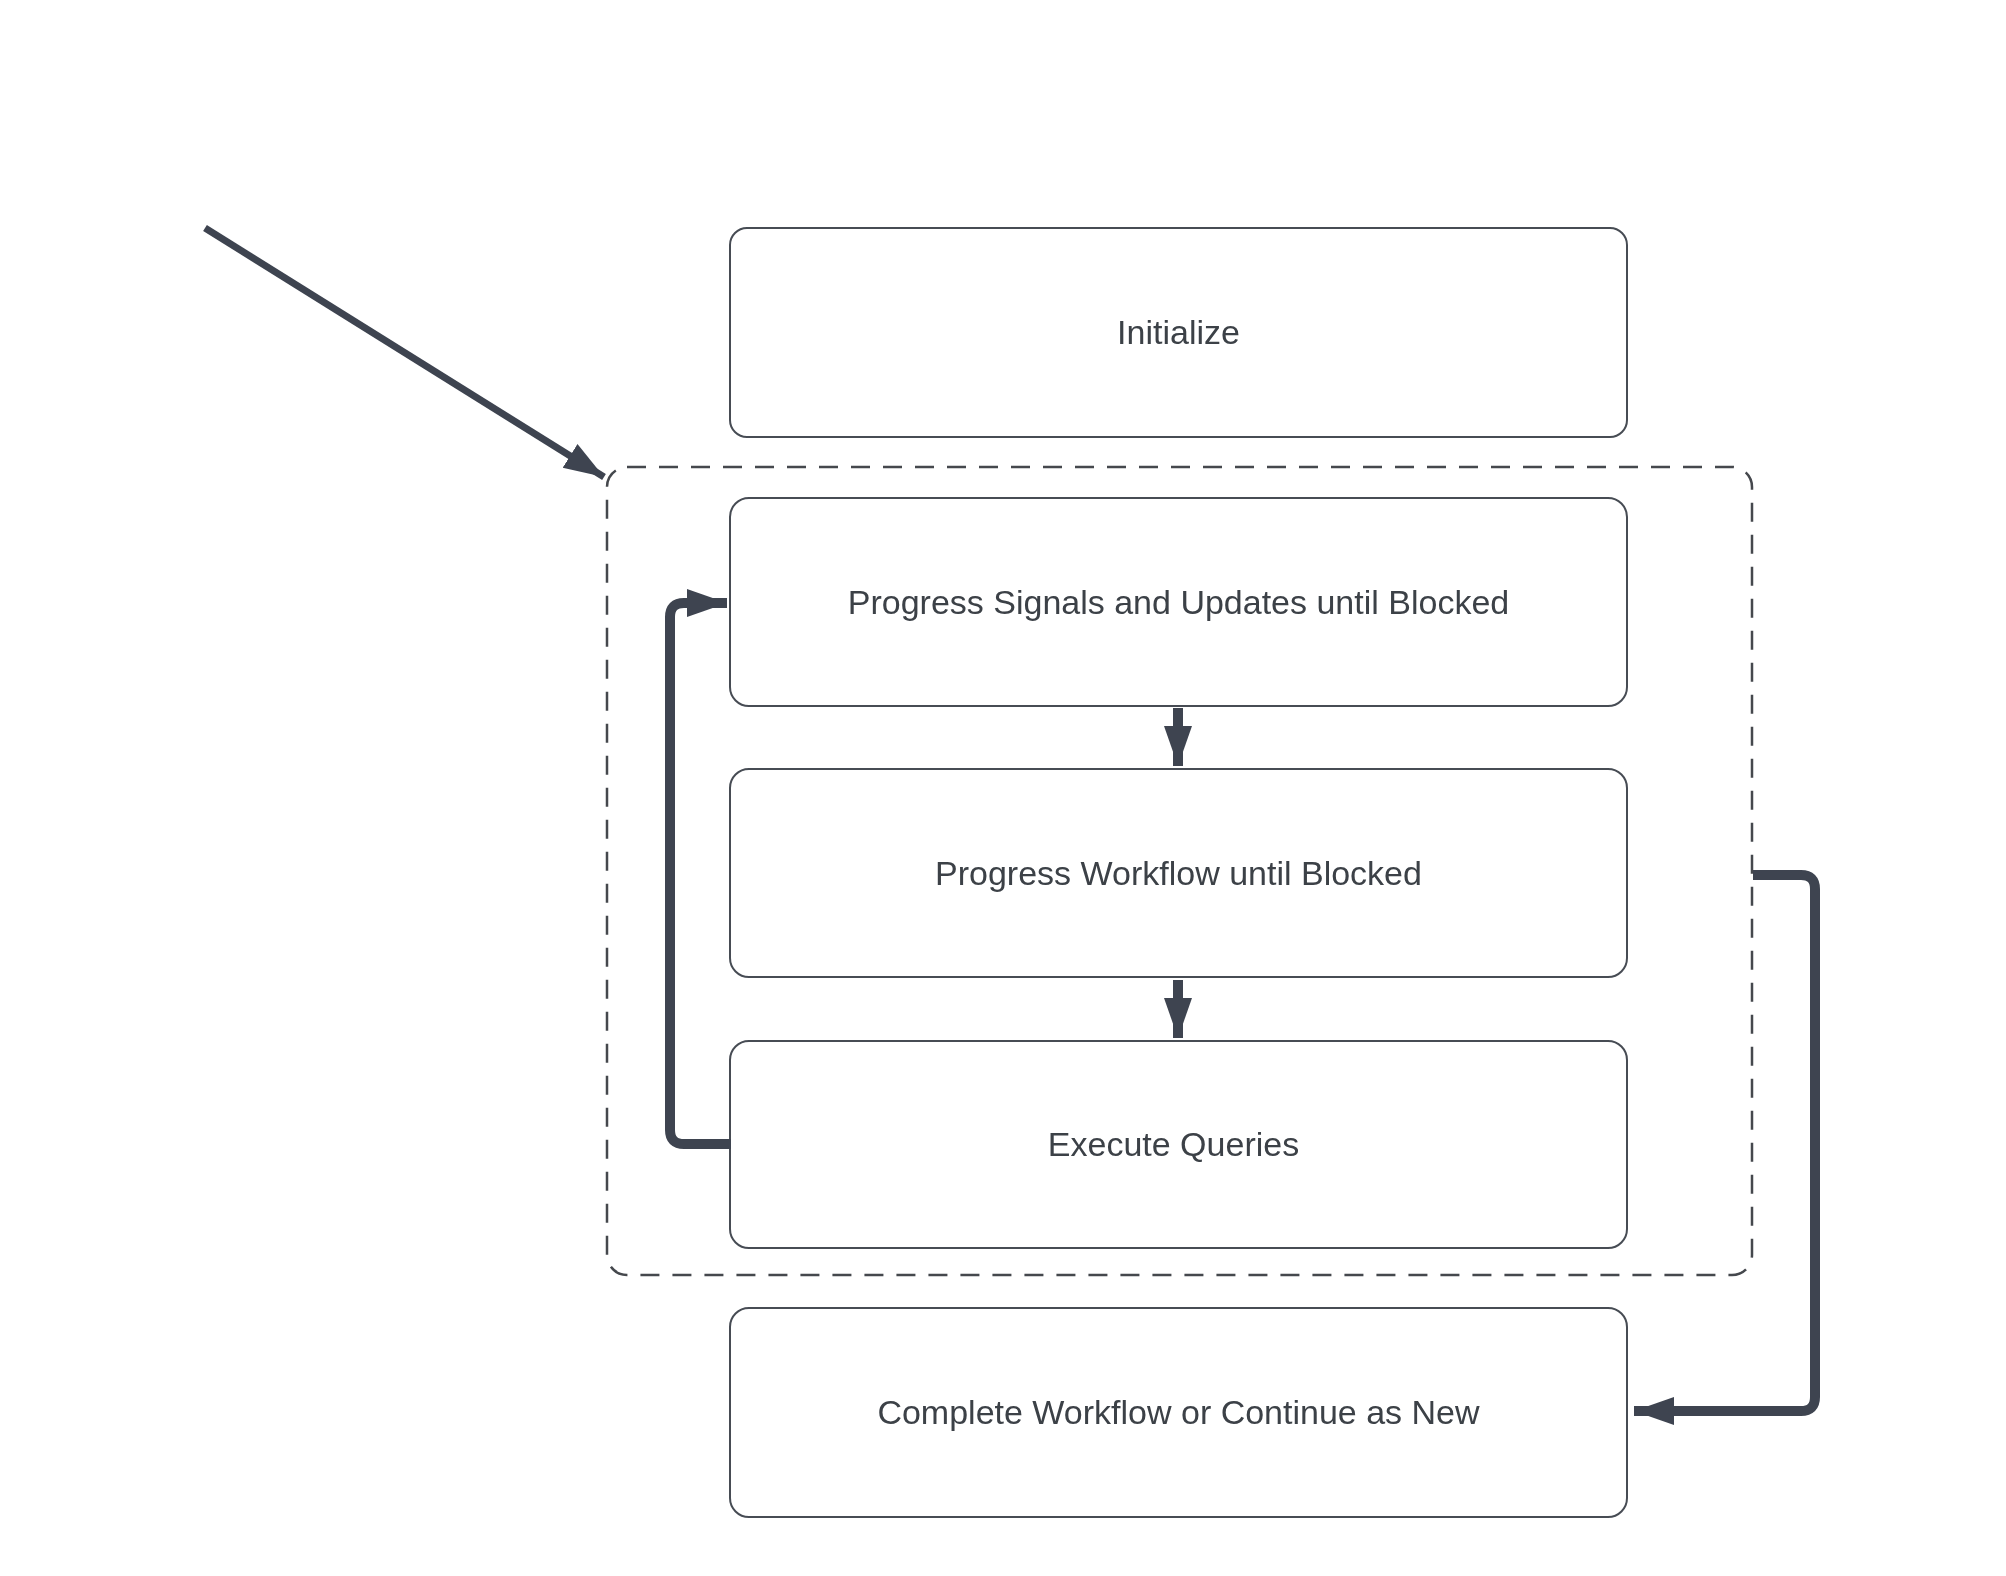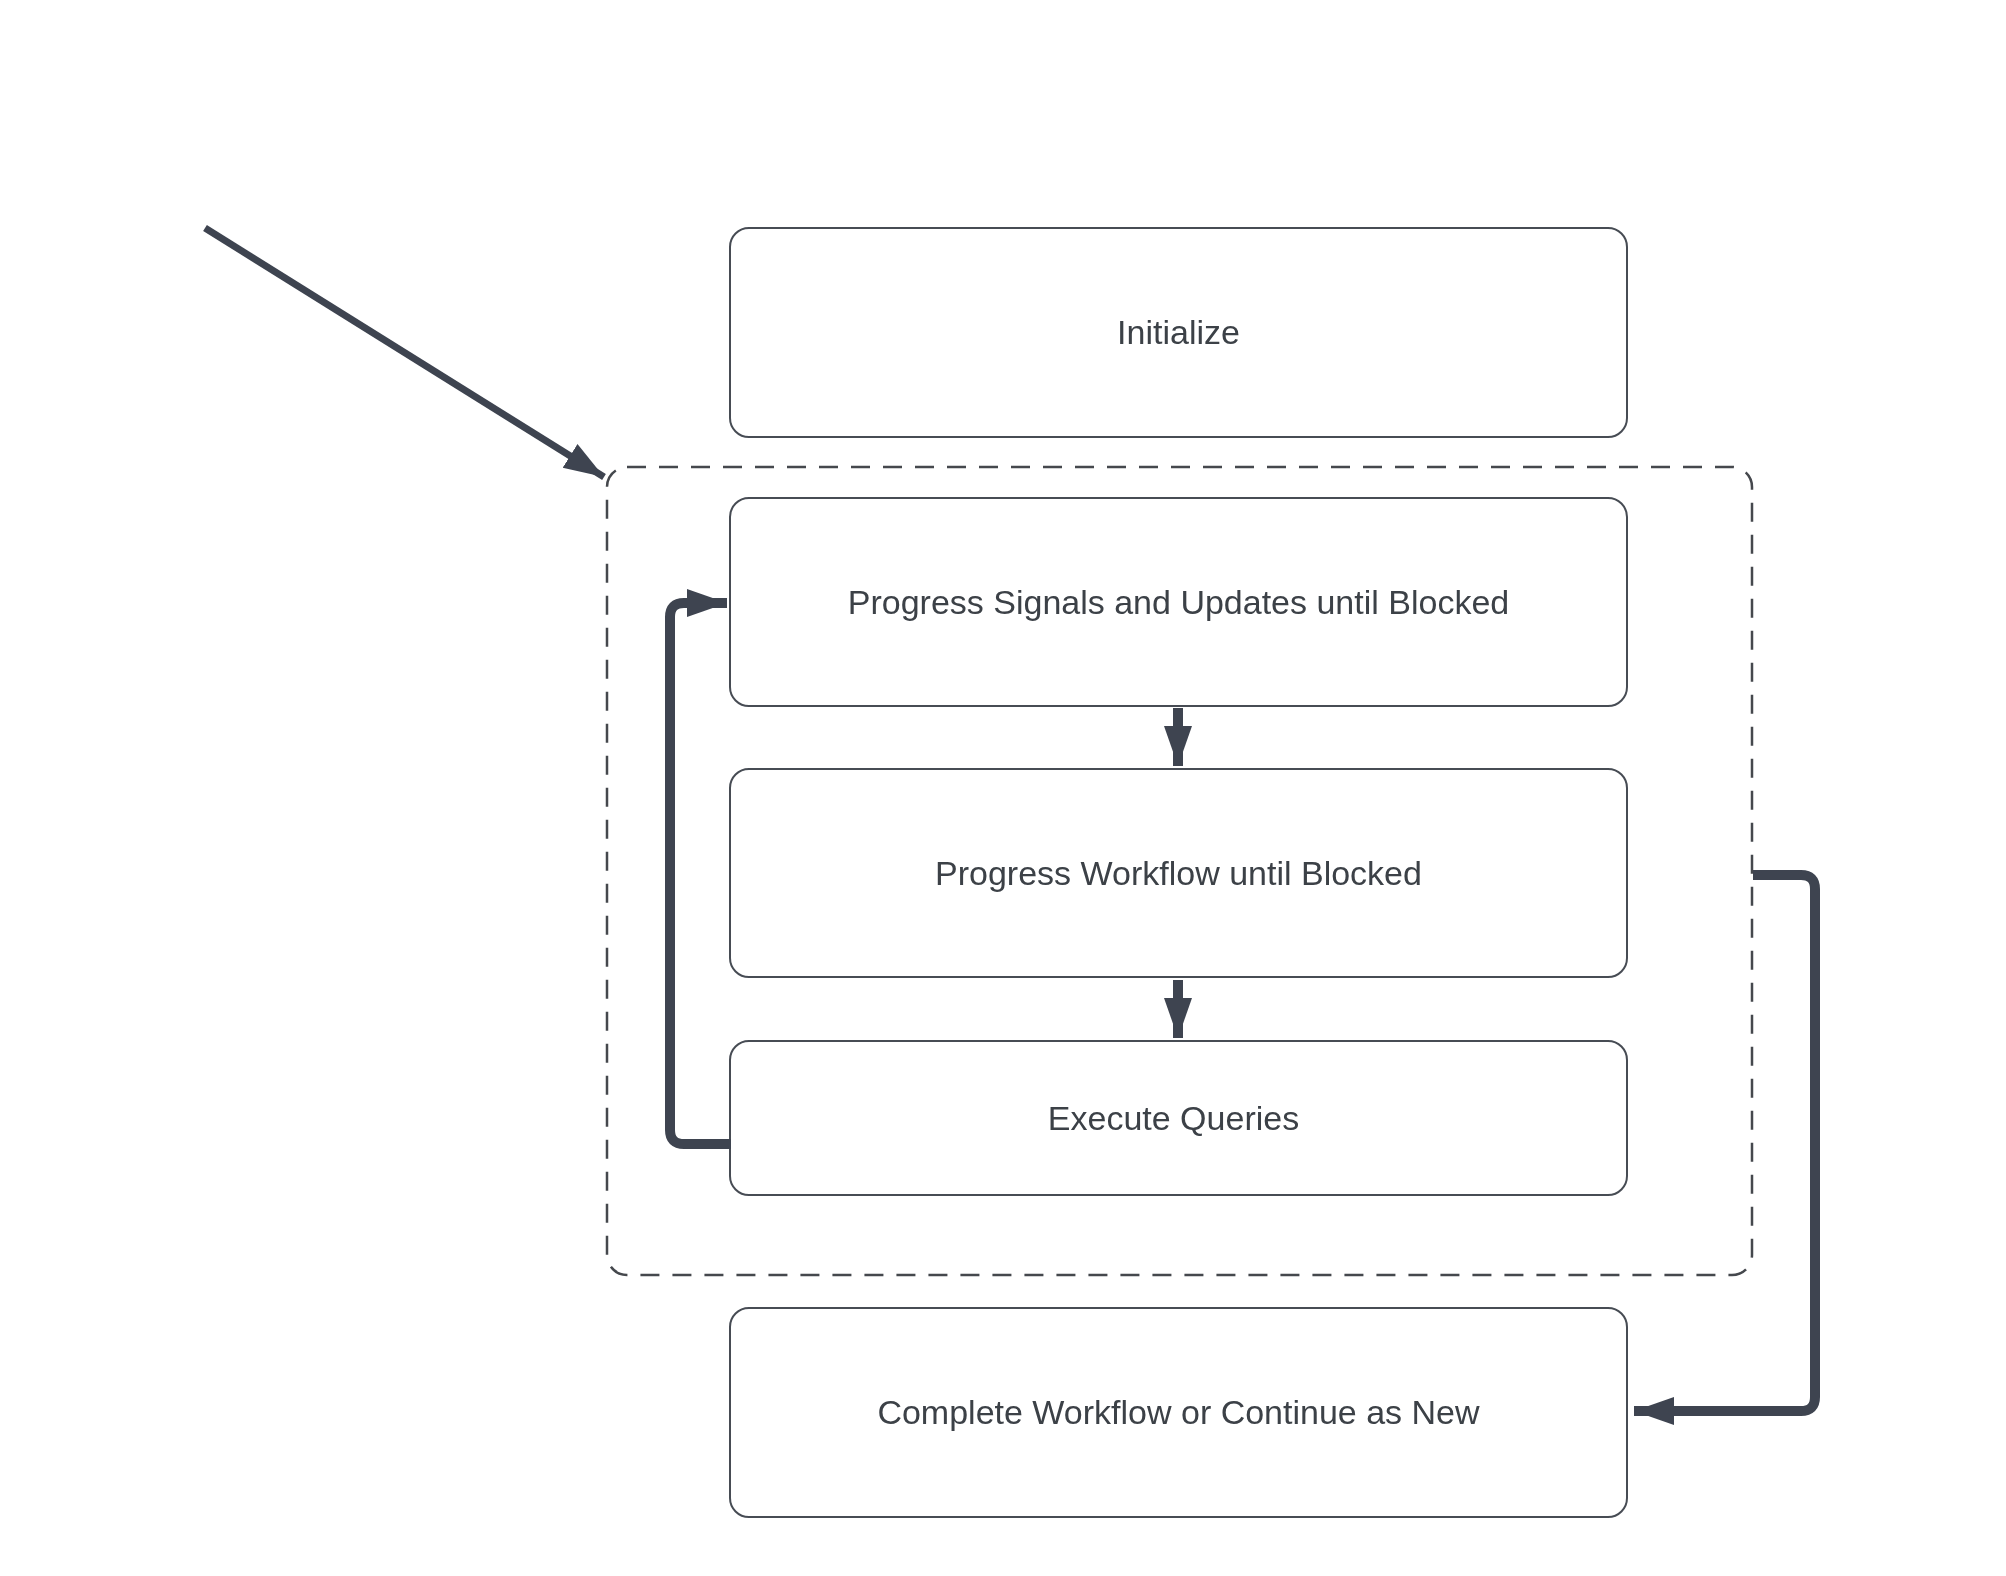--- a/index.html
+++ b/index.html
@@ -42,24 +42,24 @@
     background:var(--background);
     border:2px solid var(--box-border);
     border-radius:20px;
     display:flex;align-items:center;justify-content:center;
     text-align:center;
     font-size:34px;
     color:var(--text);
     z-index:2;
     padding:0 30px;
   }
-  .n-initialize{top:227px;height:211px;}
+  .n-initialize{top:227px;height:211px;border-radius:18px;}
   .n-progress-signals{top:497px;height:210px;}
   .n-progress-workflow{top:768px;height:210px;}
-  .n-execute-queries{top:1040px;height:156px;padding-left:20px;}
+  .n-execute-queries{top:1040px;height:209px;padding-left:20px;}
   .n-complete{top:1307px;height:211px;}
   .connector-layer{
     position:absolute;left:0;top:0;width:2006px;height:1576px;
     z-index:3;
     pointer-events:none;
   }
   .connector-layer .wire{
     stroke:var(--connector);
     fill:none;
     stroke-width:10;

